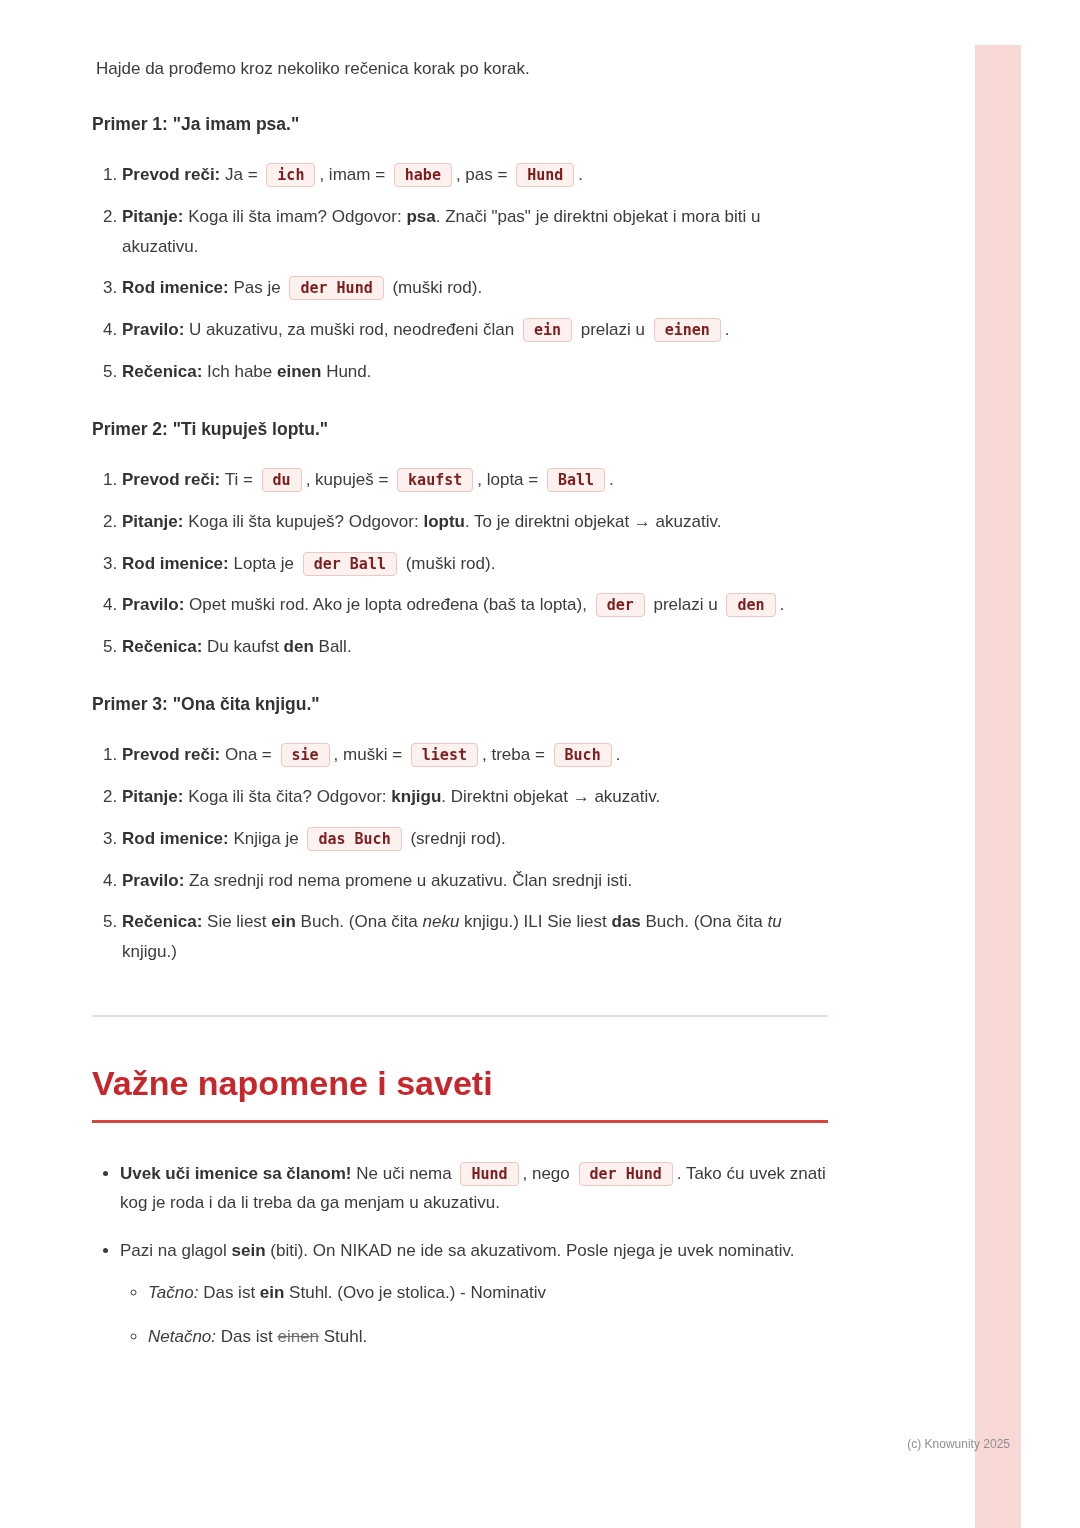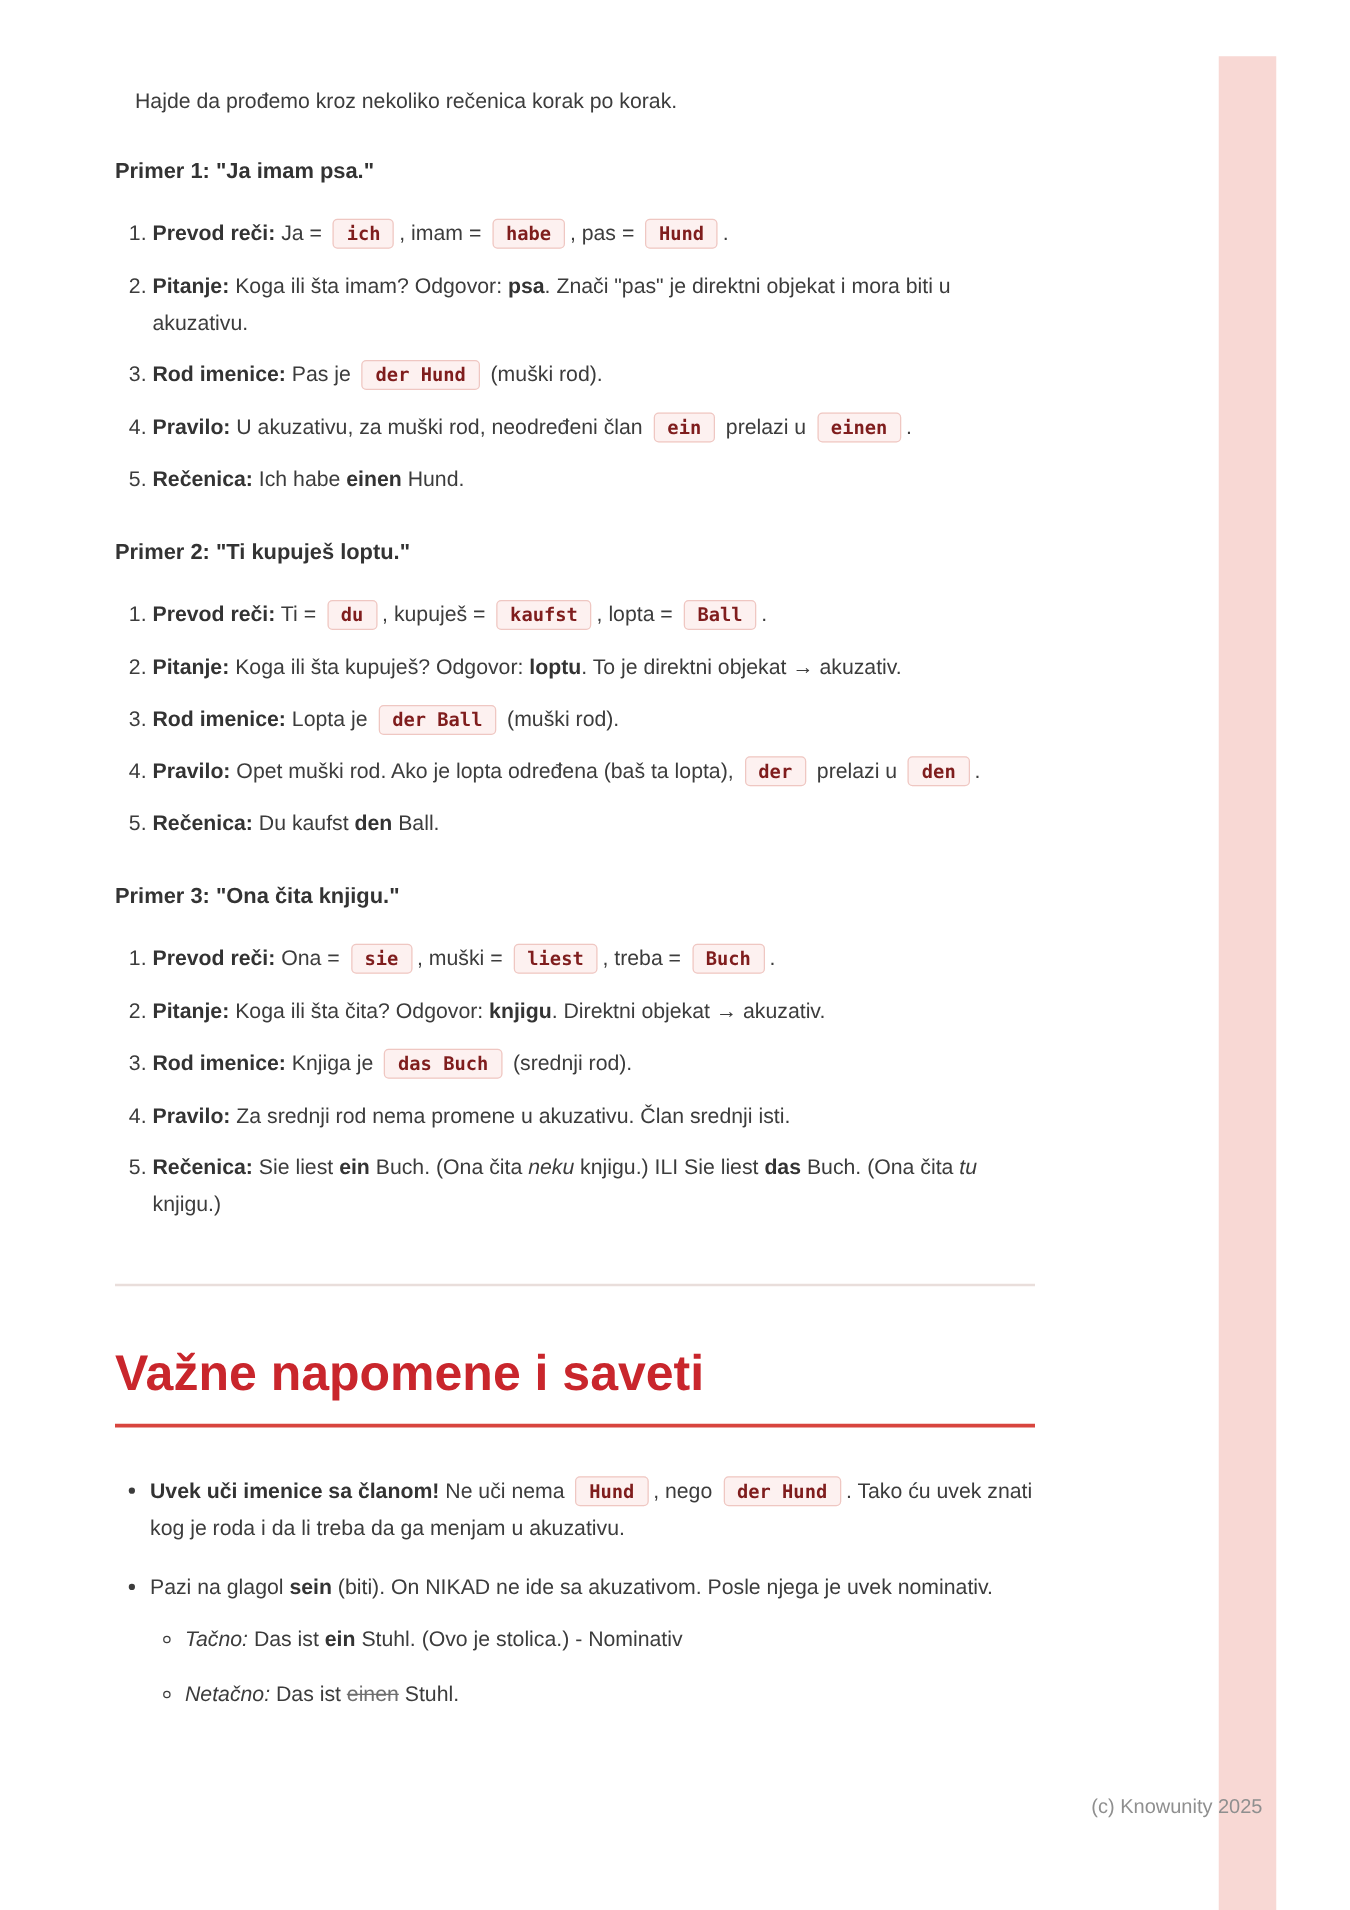--- a/index.html
+++ b/index.html
@@ -21,21 +21,21 @@
     width: 46px;
     background: #f8d8d4;
   }
   .content {
     position: absolute;
     left: 92px;
     top: 0;
     width: 736px;
     padding-top: 52px;
   }
-  .intro { font-size: 17px; line-height: 1.5; margin: 16px; }
+  .intro { font-size: 17px; line-height: 1.5; margin: 4px; }
   .ex-title {
     font-size: 17.5px;
     font-weight: 700;
     color: #333333;
     margin: 30px 0 24px;
     line-height: 1.4;
   }
   ol.steps {
     margin: 0 0 6px;
     padding-left: 30px;
@@ -57,21 +57,21 @@
     padding: 2px 10px;
     margin: 0 4px;
     white-space: nowrap;
   }
   hr.divider {
     border: none;
     border-top: 2px solid #e9dedb;
     margin: 48px 0 0;
   }
   h1.section-title {
-    font-size: 40px;
+    font-size: 34px;
     font-weight: 700;
     color: #c9262c;
     margin: 46px 0 0;
     padding-bottom: 16px;
     border-bottom: 3px solid #d8453e;
     line-height: 1.2;
   }
   ul.notes {
     margin: 36px 0 0;
     padding-left: 28px;
@@ -83,21 +83,21 @@
   ul.subnotes {
     list-style: circle;
     margin: 12px 0 0;
     padding-left: 28px;
   }
   ul.subnotes > li { margin-bottom: 14px; }
   .footer {
     position: absolute;
     top: 1437px;
     right: 70px;
-    font-size: 16px;
+    font-size: 12px;
     color: #8f8f8f;
     z-index: 2;
   }
 </style>
 </head>
 <body>
 
 <div class="page">
   <div class="stripe"></div>
 

